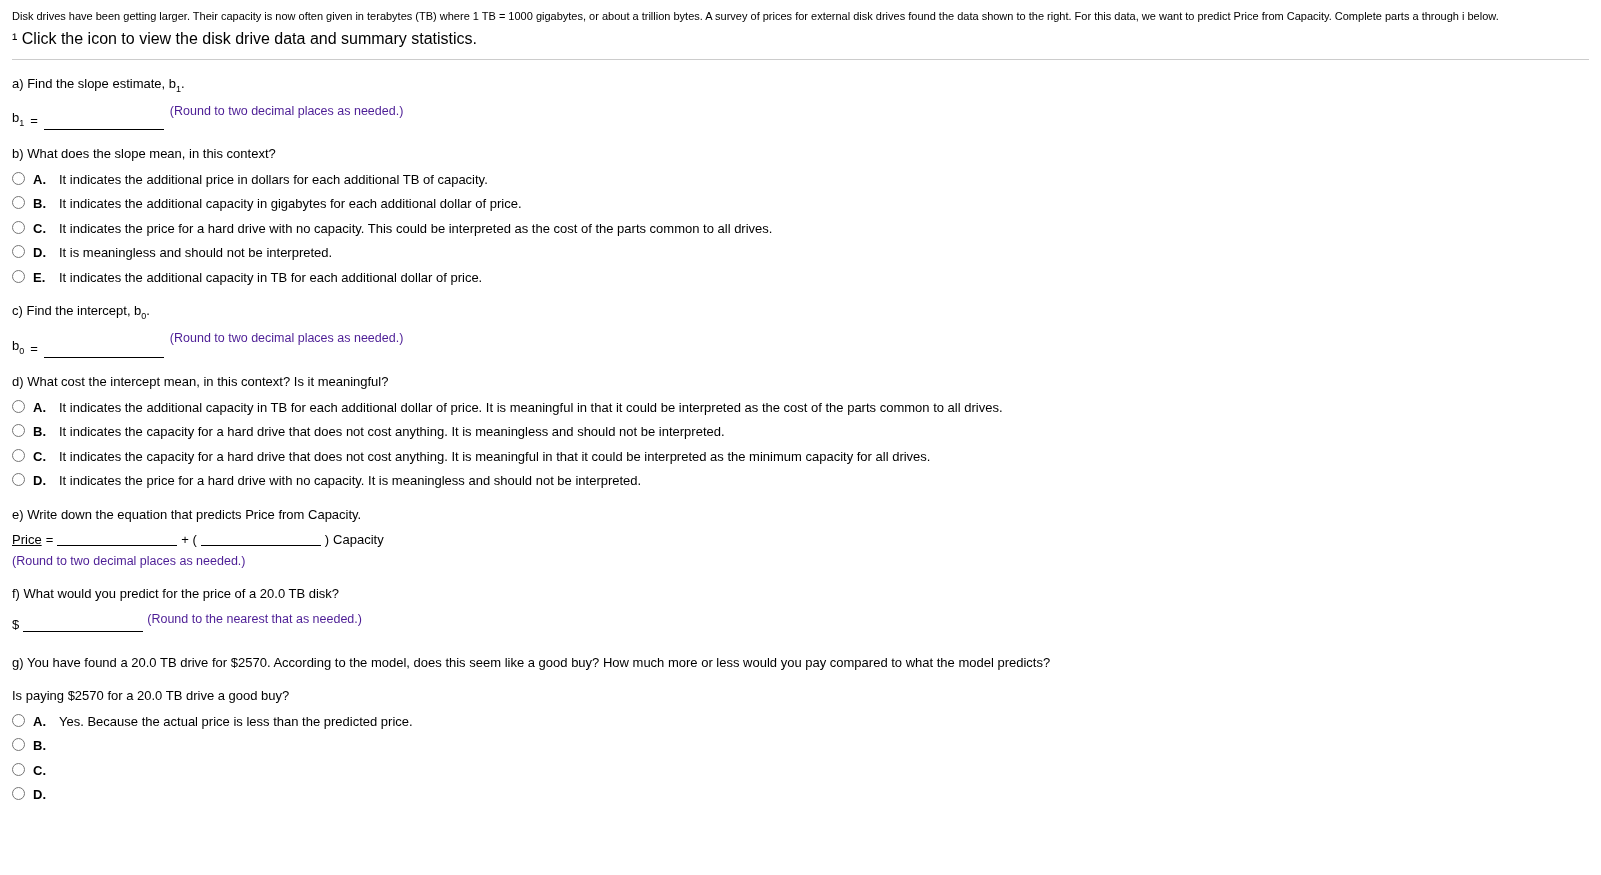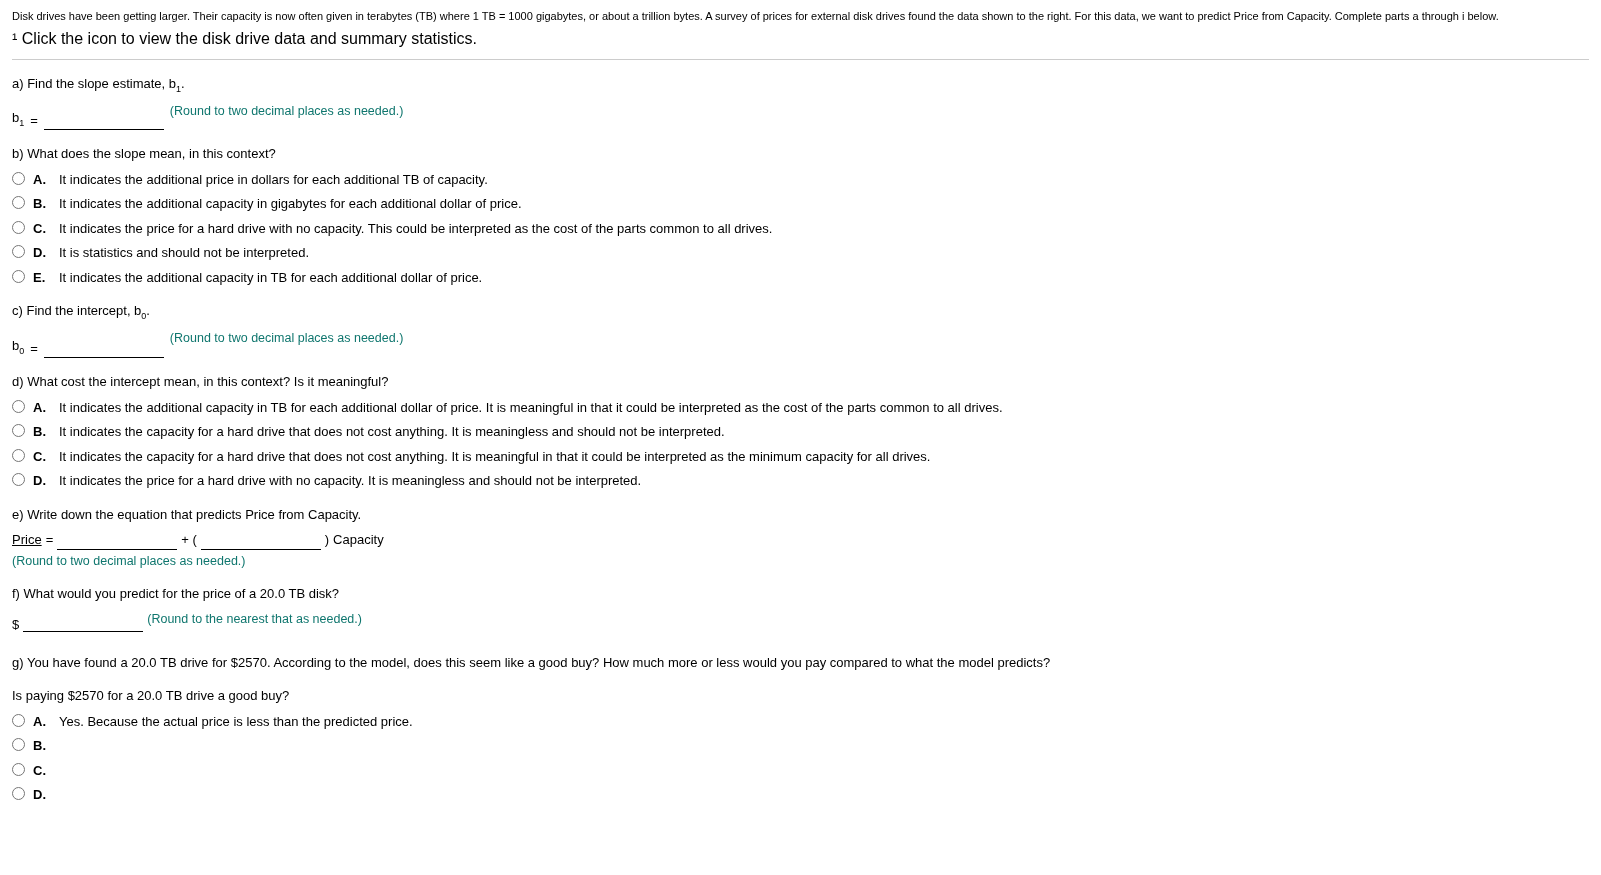--- a/index.html
+++ b/index.html
@@ -42,21 +42,21 @@
     .underline-input {
       border: none;
       border-bottom: 1px solid #000;
       outline: none;
       width: 120px;
       font-size: 13px;
       background: transparent;
     }
     .hint-text {
       font-size: 12.5px;
-      color: #0f766e;
+      color: #4c1d95;
       margin-bottom: 10px;
     }
     .radio-group {
       margin-bottom: 10px;
     }
     .radio-option {
       display: flex;
       align-items: flex-start;
       gap: 8px;
       margin-bottom: 5px;
@@ -65,21 +65,21 @@
     .radio-option input[type="radio"] {
       margin-top: 2px;
       flex-shrink: 0;
     }
     .option-letter {
       font-weight: bold;
       min-width: 18px;
     }
     .equation-row {
       display: flex;
-      align-items: flex-end;
+      align-items: flex-start;
       gap: 4px;
       margin-bottom: 2px;
     }
     .price-label {
       text-decoration: underline;
     }
     .dollar-input-row {
       display: flex;
       align-items: center;
       gap: 4px;
@@ -120,21 +120,21 @@
     <span>It indicates the additional capacity in gigabytes for each additional dollar of price.</span>
   </div>
   <div class="radio-option">
     <input type="radio" name="q_b" style="">
     <span class="option-letter">C.</span>
     <span>It indicates the price for a hard drive with no capacity. This could be interpreted as the cost of the parts common to all drives.</span>
   </div>
   <div class="radio-option">
     <input type="radio" name="q_b" style="">
     <span class="option-letter">D.</span>
-    <span>It is statistics and should not be interpreted.</span>
+    <span>It is meaningless and should not be interpreted.</span>
   </div>
   <div class="radio-option">
     <input type="radio" name="q_b" style="">
     <span class="option-letter">E.</span>
     <span>It indicates the additional capacity in TB for each additional dollar of price.</span>
   </div>
 </div>
 
 <p class="question-label">
   <span>c) Find the intercept, b</span><sub>0</sub><span>.</span>

